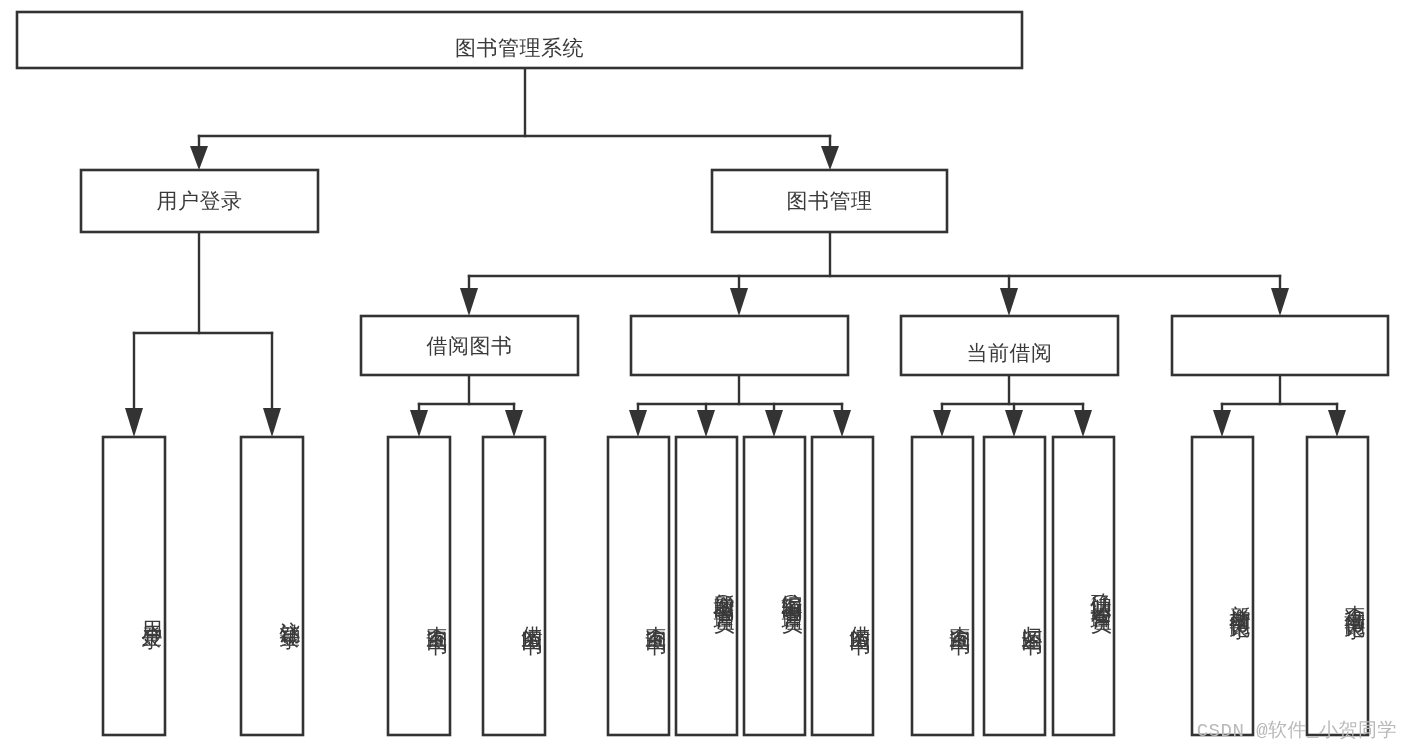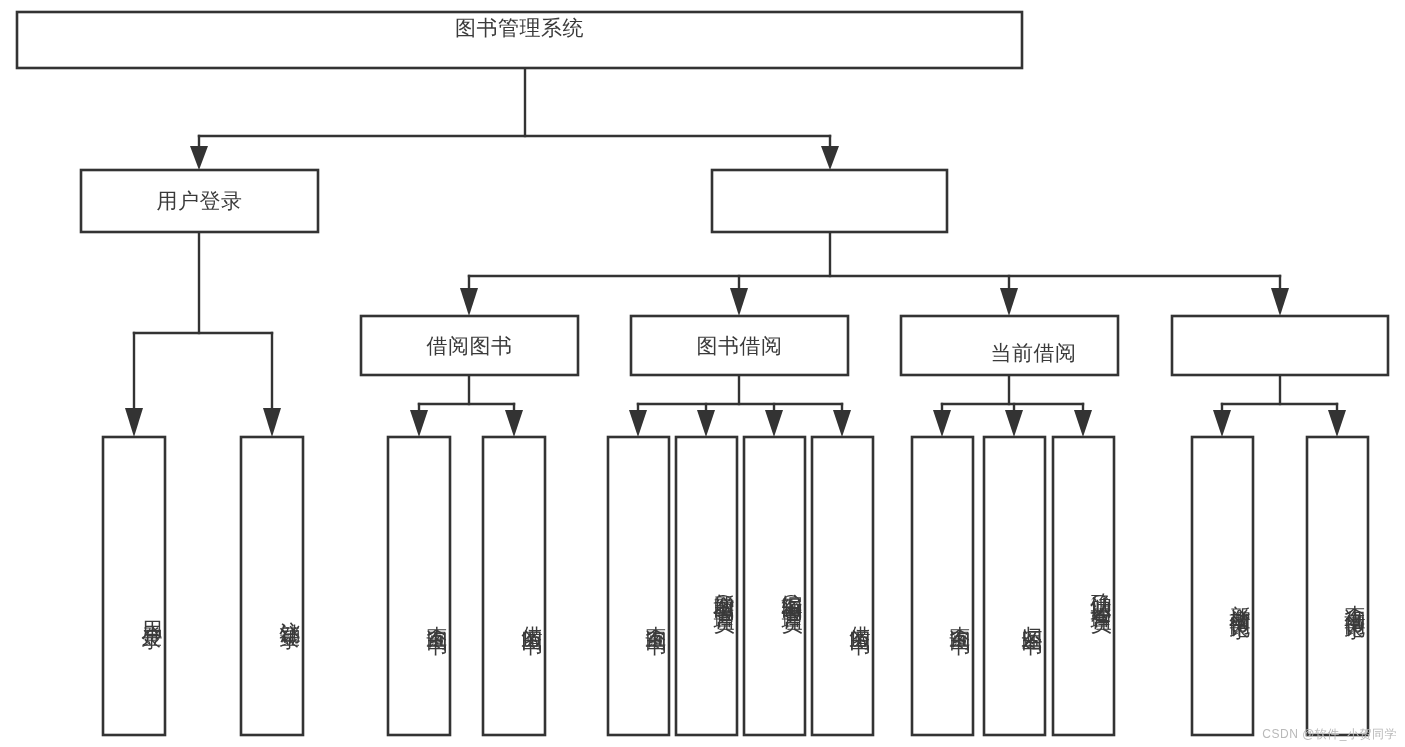--- a/index.html
+++ b/index.html
@@ -60,23 +60,23 @@
     font-size: 21px;
     letter-spacing: 3px;
     line-height: 1.25;
     align-items: flex-start;
     justify-content: center;
   }
   #watermark {
     position: absolute;
     right: 8px;
     bottom: 4px;
-    font-size: 12px;
+    font-size: 19px;
     color: #b9b9b9;
-    font-family: Liberation Sans, sans-serif;
+    font-family: Liberation Mono, monospace;
     white-space: nowrap;
     letter-spacing: 0.5px;
   }
 </style>
 </head>
 <body>
 
 <div id="diagram-root">
 
   <svg id="flow" viewBox="0 0 1405 747" xmlns="http://www.w3.org/2000/svg">
@@ -167,27 +167,27 @@
 
       <rect class="node-rect" x="912" y="437" width="61" height="298"></rect>
       <rect class="node-rect" x="984" y="437" width="61" height="298"></rect>
       <rect class="node-rect" x="1053" y="437" width="61" height="298"></rect>
 
       <rect class="node-rect" x="1192" y="437" width="61" height="298"></rect>
       <rect class="node-rect" x="1307" y="437" width="61" height="298"></rect>
     </g>
   </svg>
 
-  <div class="node-label horiz" style="left:17px; top:0; width:1005px; height:56px;">图书管理系统</div>
+  <div class="node-label horiz" style="left:17px; top:20px; width:1005px; height:56px;">图书管理系统</div>
 
   <div class="node-label horiz" style="left:81px; top:170px; width:237px; height:62px;">用户登录</div>
+  <div class="node-label horiz" style="left:712px; top:170px; width:235px; height:62px;">图书管理</div>
 
   <div class="node-label horiz" style="left:361px; top:316px; width:217px; height:59px;">借阅图书</div>
-  <div class="node-label horiz" style="left:631px; top:316px; width:217px; height:59px;">图书借阅</div>
-  <div class="node-label horiz" style="left:901px; top:316px; width:217px; height:73px;margin-left:24px;">当前借阅</div>
+  <div class="node-label horiz" style="left:901px; top:316px; width:217px; height:73px;">当前借阅</div>
 
   <div class="node-label vert" style="left:103px; top:485px; width:62px; height:250px;">用户登录</div>
   <div class="node-label vert" style="left:241px; top:485px; width:62px; height:250px;">注销登录</div>
 
   <div class="node-label vert" style="left:388px; top:495px; width:62px; height:240px;">查询图书</div>
   <div class="node-label vert" style="left:483px; top:495px; width:62px; height:240px;">借阅图书</div>
 
   <div class="node-label vert" style="left:608px; top:495px; width:61px; height:240px;">查询图书</div>
   <div class="node-label vert" style="left:676px; top:443px; width:61px; height:292px;">新增图书（管理员）</div>
   <div class="node-label vert" style="left:744px; top:443px; width:61px; height:292px;">编辑图书（管理员）</div>

